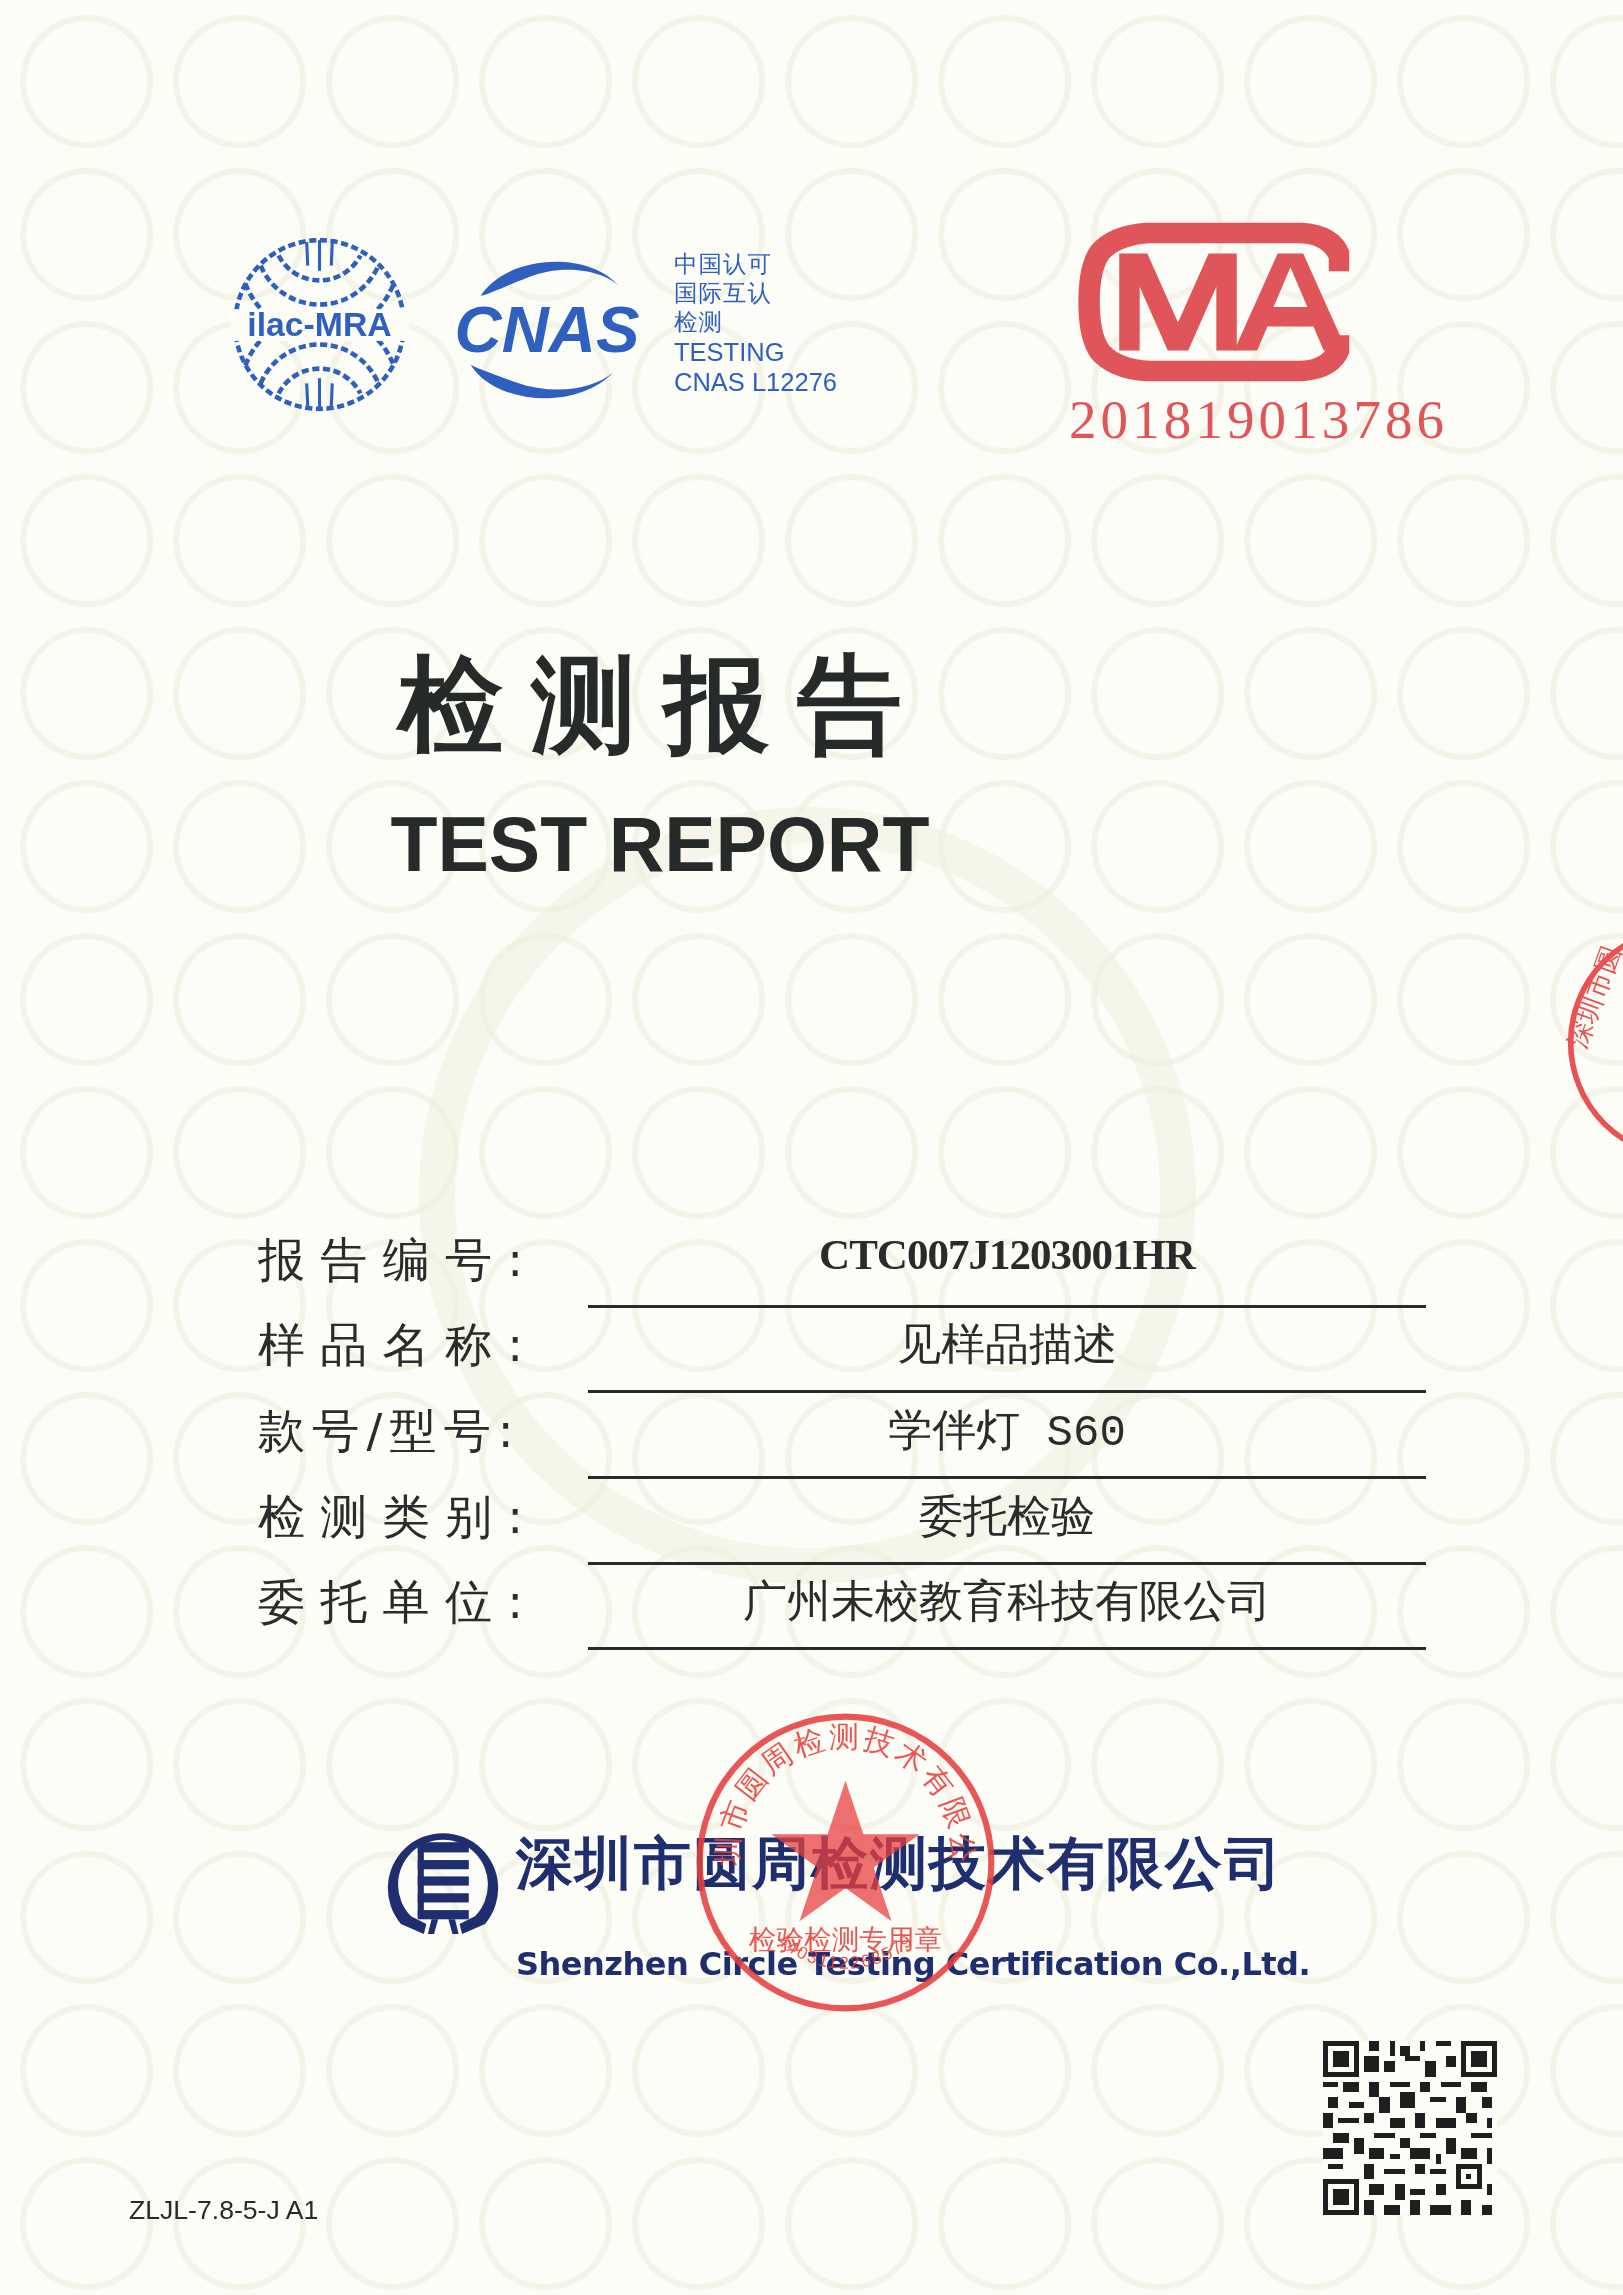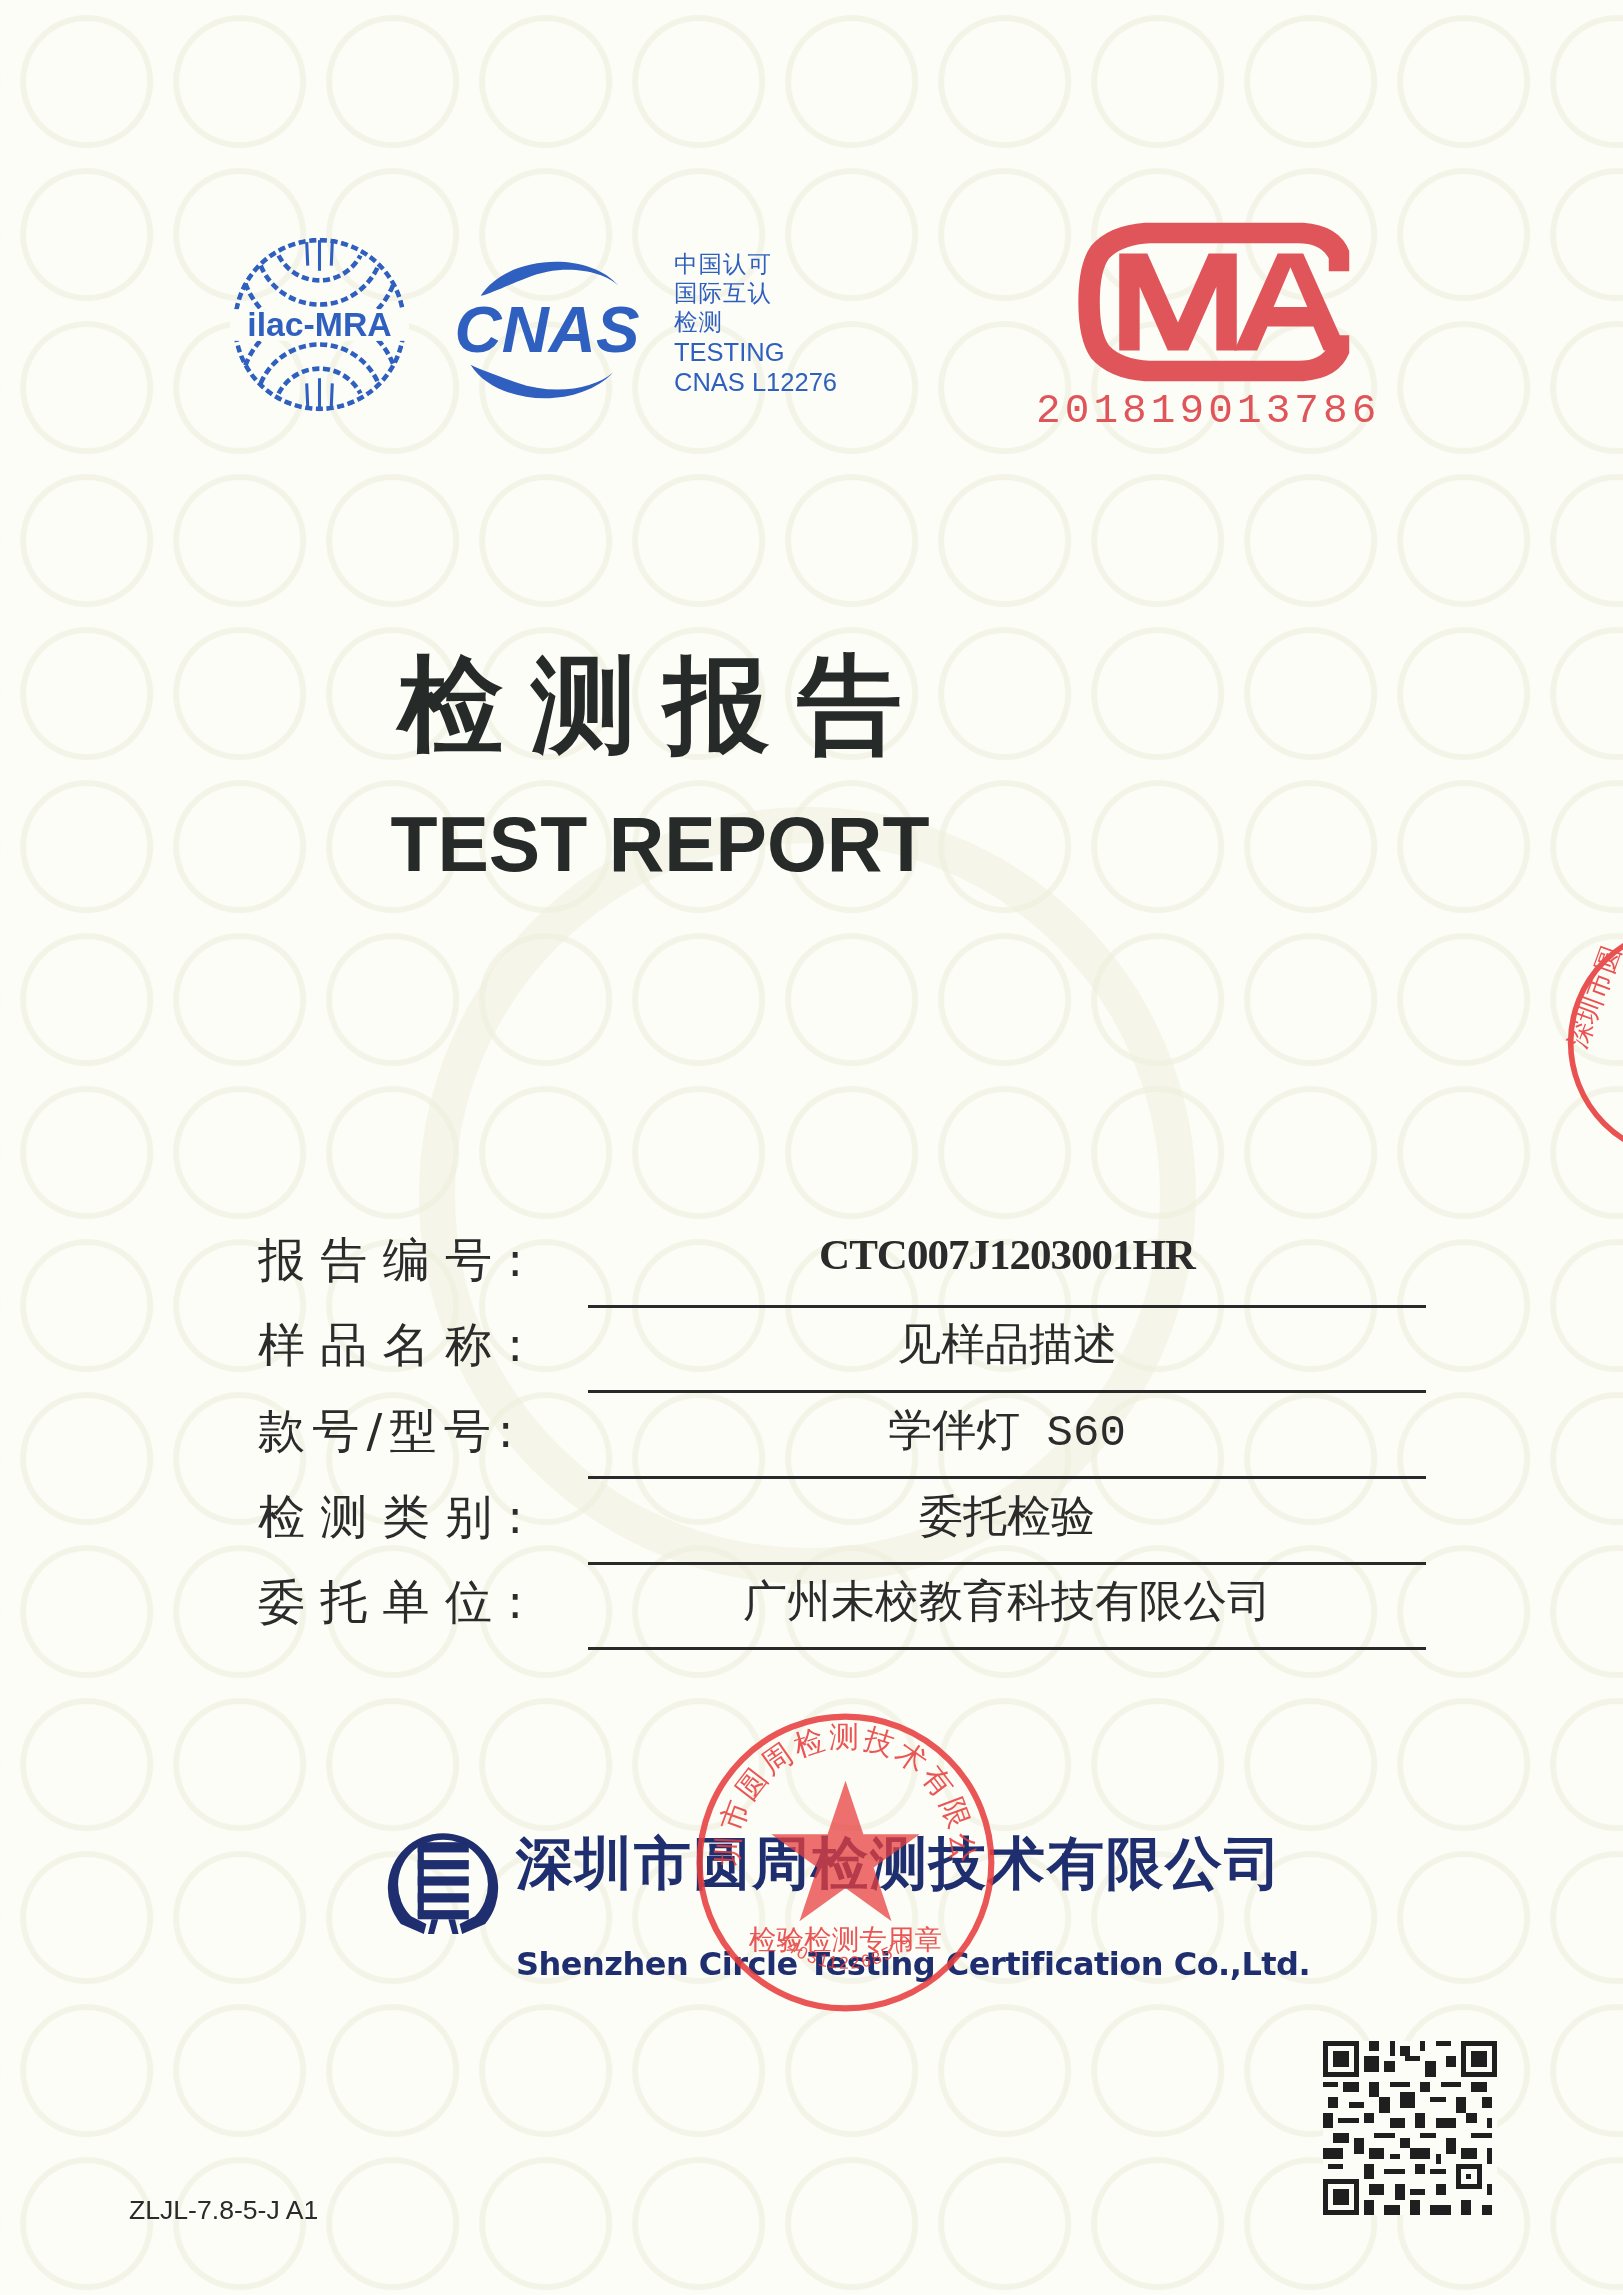--- a/index.html
+++ b/index.html
@@ -23,22 +23,22 @@
   .abs { position: absolute; }
 
   
   #ilac { left: 230px; top: 235px; width: 179px; height: 179px; }
   #cnas-logo { left: 450px; top: 250px; width: 194px; height: 158px; }
   #cnas-text { left: 674px; top: 250px; color: #2f5fbf; font-family: "DejaVu Sans", sans-serif; }
   #cnas-text .cn { font-size: 23.5px; line-height: 29px; letter-spacing: 1px; }
   #cnas-text .en { font-family: "Liberation Sans", sans-serif; font-size: 25.5px; line-height: 30px; }
 
   #cma { left: 1063px; top: 215px; width: 322px; height: 174px; }
-  #cma-number { left: 1036px; top: 388px; width: 327px; font-family: Liberation Mono, monospace;
-    font-size: 41px; color: #e0555a; letter-spacing: 4.1px; }
+  #cma-number { left: 1069px; top: 388px; width: 327px; font-family: Liberation Serif, serif;
+    font-size: 55px; color: #e0555a; letter-spacing: 4.1px; }
 
   #title-cn { left: 0; width: 1300px; top: 636px; text-align: center;
     font-family: "DejaVu Sans", sans-serif; font-weight: bold; font-size: 105px;
     letter-spacing: 28px; color: #262a28; text-indent: 28px; }
   #title-en { left: 0; width: 1320px; top: 800px; text-align: center;
     font-family: "Liberation Sans", sans-serif; font-weight: bold; font-size: 77px; color: #262a28; }
 
   .field-row { position: absolute; left: 258px; width: 1175px; height: 84px; }
   .field-label { position: absolute; left: 0; top: 0; font-family: "DejaVu Sans", sans-serif;
     font-size: 47px; color: #2b2b2b; letter-spacing: 15.3px; white-space: nowrap; }

